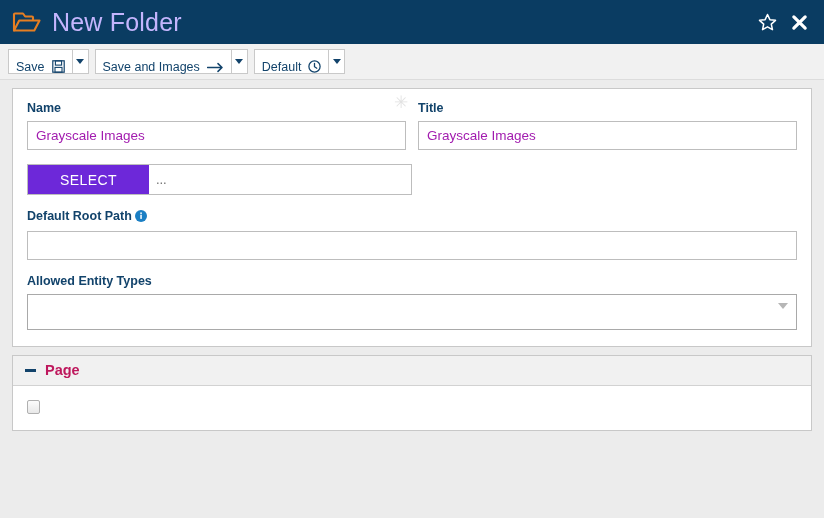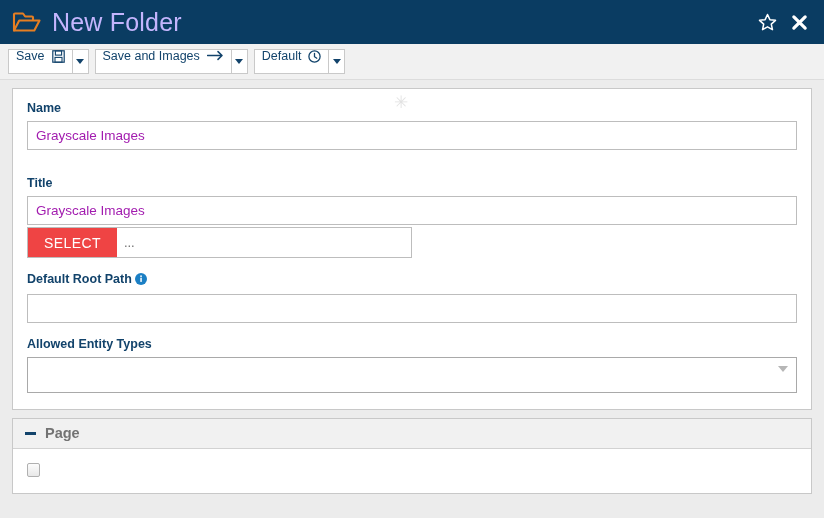--- a/index.html
+++ b/index.html
@@ -75,21 +75,21 @@
     height: 25px;
   }
   .tb-btn {
     background: #ffffff;
     border: 1px solid #c9c9c9;
     color: #12436b;
     font-size: 12.5px;
     font-family: "Liberation Sans", sans-serif;
     padding: 0 7px;
     display: flex;
-    align-items: flex-start;
+    align-items: flex-end;
     gap: 7px;
     cursor: pointer;
     line-height: 1;
     white-space: nowrap;
   }
   .tb-caret {
     background: #ffffff;
     border: 1px solid #c9c9c9;
     border-left: none;
     width: 16px;
@@ -118,21 +118,20 @@
   }
   .panel-main {
     padding: 12px 14px 14px 14px;
     position: relative;
   }
   .panel-gap { height: 8px; }
 
   .row {
     display: flex;
     gap: 12px;
-    flex-direction: column;
   }
   .field { margin-bottom: 14px; }
   .field:last-child { margin-bottom: 2px; }
   .field-half { flex: 1 1 0; min-width: 0; }
 
   .flabel {
     color: #12436b;
     font-size: 12.5px;
     font-weight: bold;
     display: block;
@@ -172,27 +171,27 @@
   .select-row {
     display: flex;
     align-items: stretch;
     border: 1px solid #bdbdbd;
     background: #ffffff;
     height: 31px;
     box-sizing: border-box;
     width: 50%;
   }
   .select-btn {
-    background: #ef4444;
+    background: #6d28d9;
     color: #ffffff;
     border: none;
     font-size: 14px;
     font-family: "Liberation Sans", sans-serif;
     letter-spacing: 0.4px;
-    padding: 0 16px;
+    padding: 0 32px;
     cursor: pointer;
     flex: 0 0 auto;
     line-height: 1;
   }
   .select-value {
     flex: 1 1 auto;
     display: flex;
     align-items: center;
     padding-left: 7px;
     font-size: 13px;
@@ -231,21 +230,21 @@
     cursor: pointer;
     box-sizing: border-box;
   }
   .collapse-minus {
     width: 11px;
     height: 3px;
     background: #12436b;
     display: block;
   }
   .section-title {
-    color: #737373;
+    color: #be185d;
     font-size: 14.5px;
     font-weight: bold;
     line-height: 1;
   }
   .section-body {
     padding: 12px 14px 16px 14px;
     background: #ffffff;
   }
   .checkbox {
     width: 13px;

